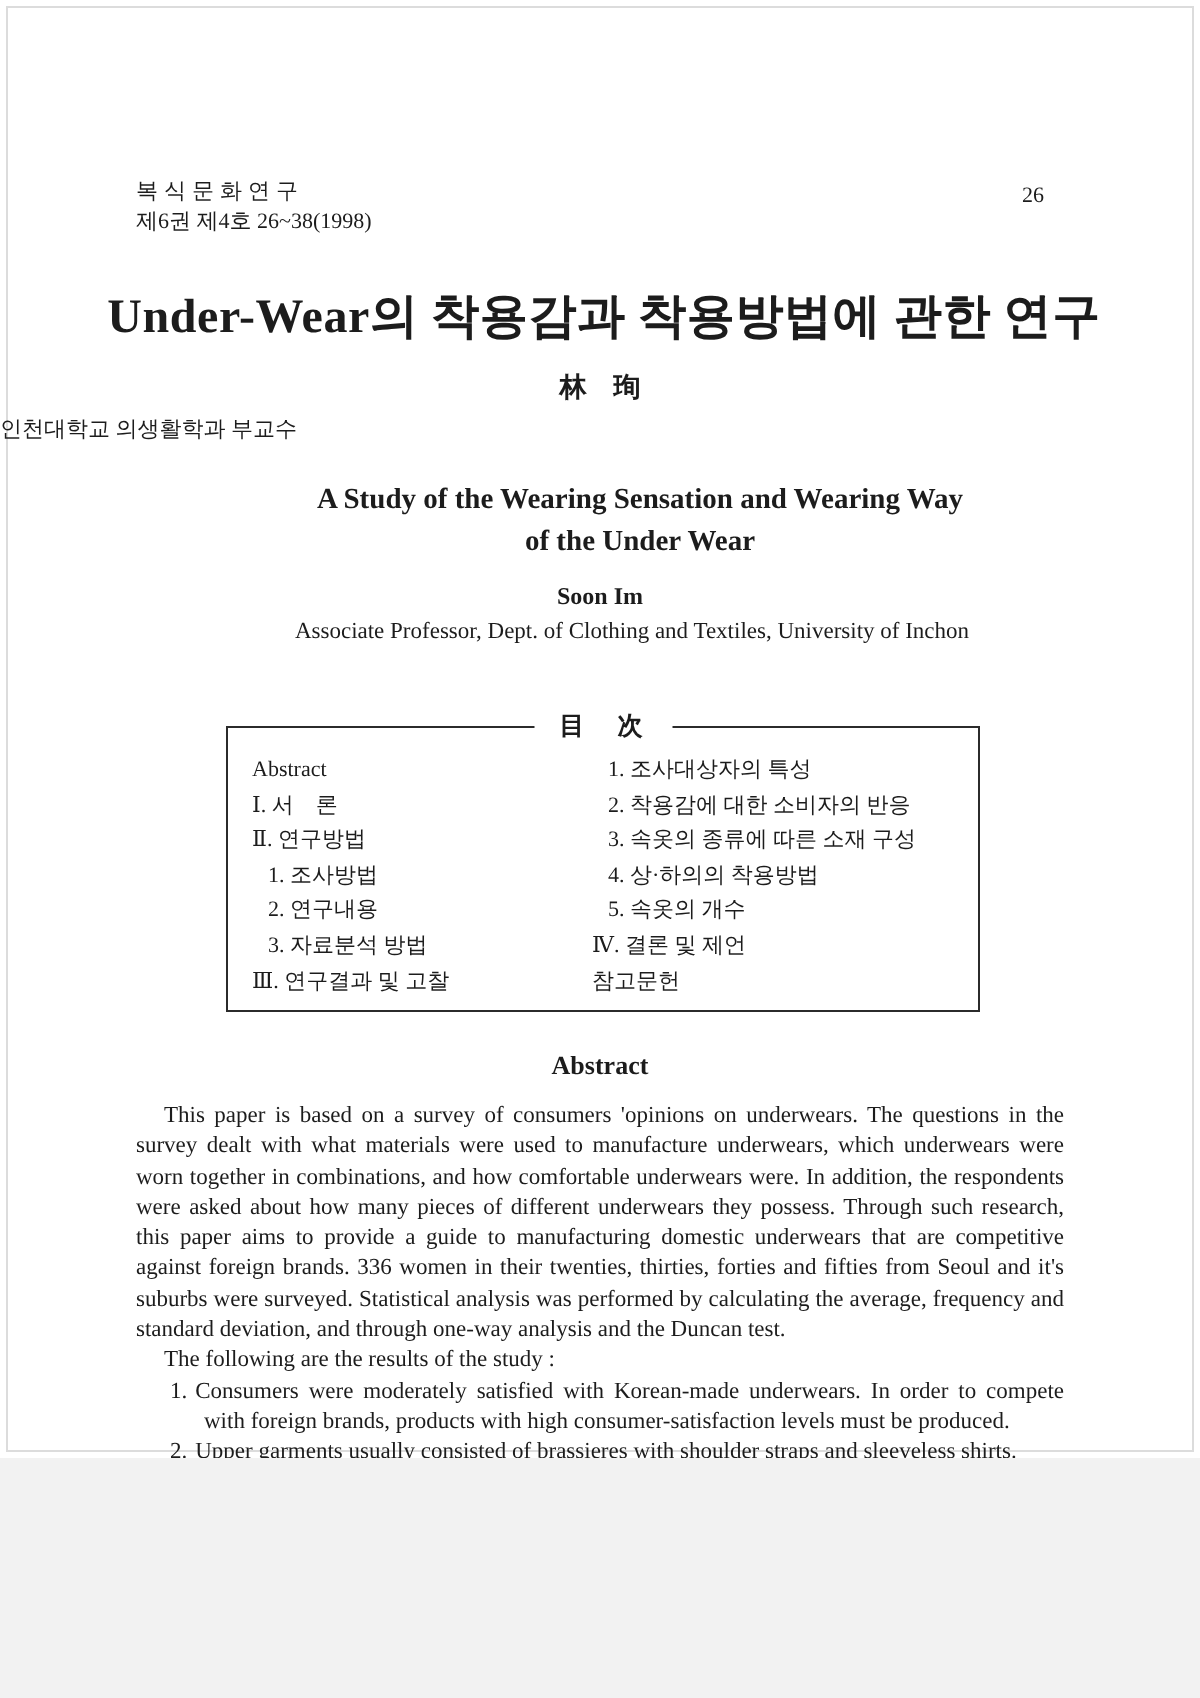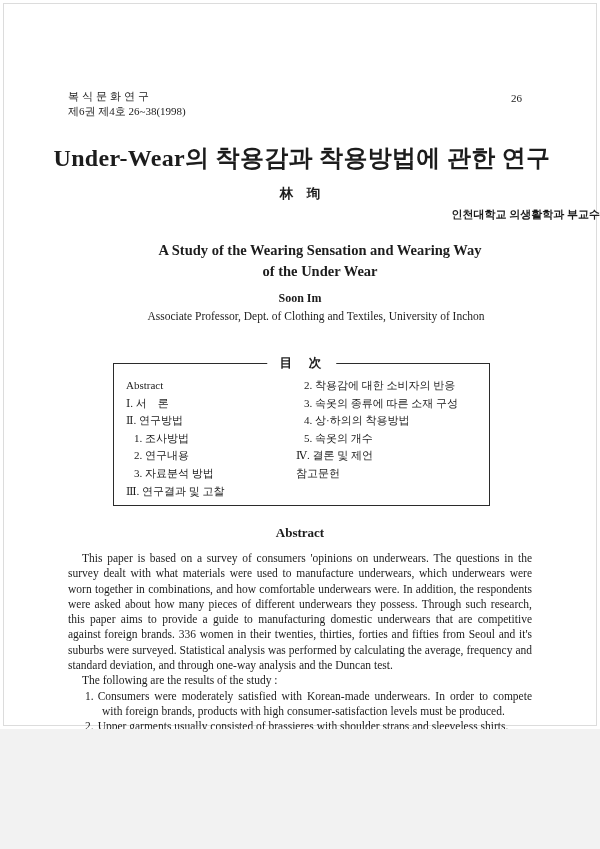--- a/index.html
+++ b/index.html
@@ -30,21 +30,21 @@
     position:absolute; top:142px; left:2px; width:100%;
     text-align:center; font-size:24px; font-weight:bold;
     letter-spacing:0.3px; white-space:nowrap;
   }
   .author-cjk {
     position:absolute; top:185px; left:0; width:100%;
     text-align:center; font-size:13.5px; font-weight:bold;
   }
   .affil-ko {
     position:absolute; top:207px; left:0; width:100%;
-    text-align:right; font-size:11px;font-weight:bold;
+    text-align:left; font-size:11px;
   }
   .title-en {
     position:absolute; top:240px; left:0; width:100%;
     text-align:center; font-size:14.5px; font-weight:bold; line-height:21px;padding-left:20px;
   }
   .author-en {
     position:absolute; top:291px; left:0; width:100%;
     text-align:center; font-size:12px; font-weight:bold;
   }
   .affil-en {
@@ -127,20 +127,21 @@
       <div class="toc-col left">
         <div class="toc-item">Abstract</div>
         <div class="toc-item">Ⅰ. 서　론</div>
         <div class="toc-item">Ⅱ. 연구방법</div>
         <div class="toc-item sub">1. 조사방법</div>
         <div class="toc-item sub">2. 연구내용</div>
         <div class="toc-item sub">3. 자료분석 방법</div>
         <div class="toc-item">Ⅲ. 연구결과 및 고찰</div>
       </div>
       <div class="toc-col right">
+        <div class="toc-item sub">1. 조사대상자의 특성</div>
         <div class="toc-item sub">2. 착용감에 대한 소비자의 반응</div>
         <div class="toc-item sub">3. 속옷의 종류에 따른 소재 구성</div>
         <div class="toc-item sub">4. 상·하의의 착용방법</div>
         <div class="toc-item sub">5. 속옷의 개수</div>
         <div class="toc-item">Ⅳ. 결론 및 제언</div>
         <div class="toc-item">참고문헌</div>
       </div>
     </div>
   </div>
 

